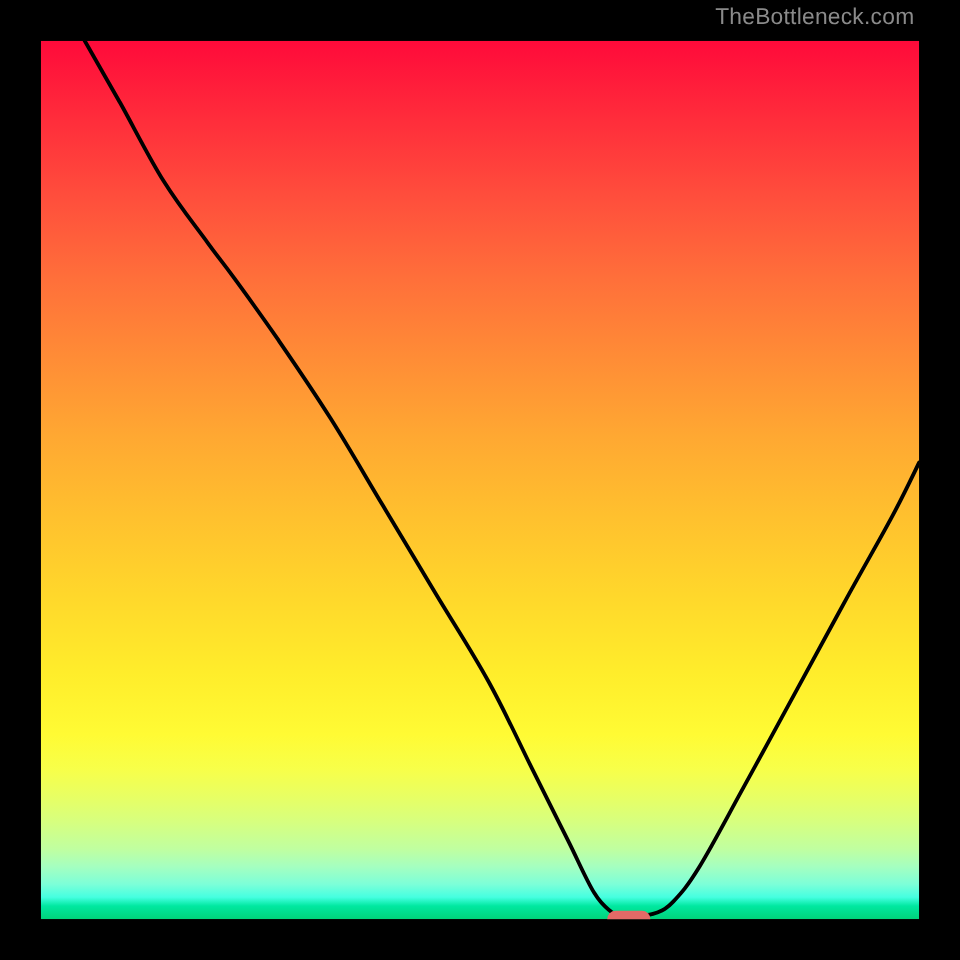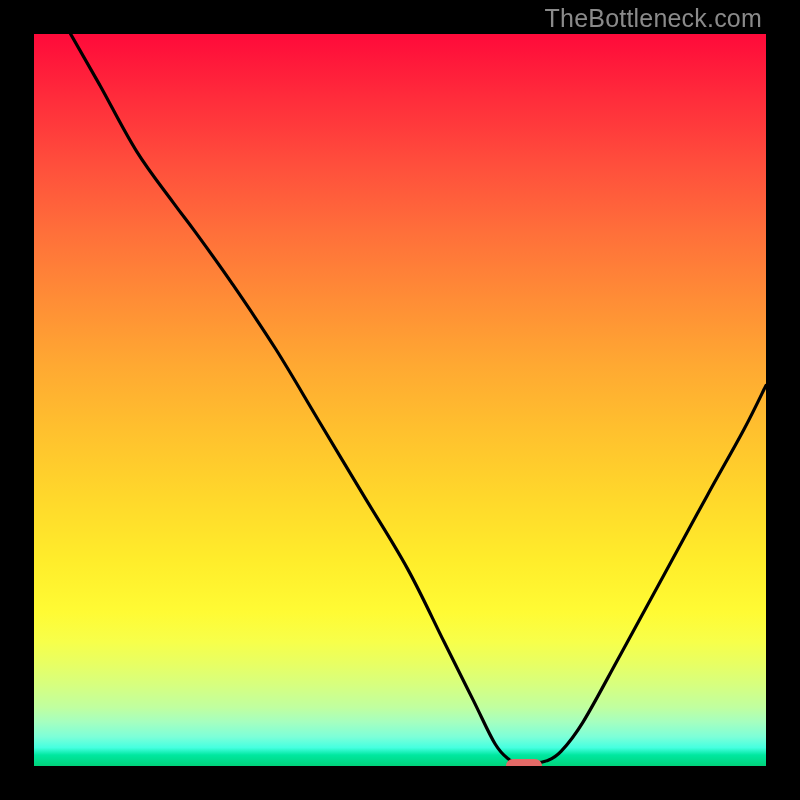--- a/index.html
+++ b/index.html
@@ -62,21 +62,21 @@
     height: 14px;
     border-radius: 7px;
     background: #e36a67;
     transform: translate(-50%, -50%);
   }
   .watermark {
     position: absolute;
     top: 4px;
     right: 38px;
     font-family: Arial, Helvetica, sans-serif;
-    font-size: 25px;
+    font-size: 19px;
     color: #8a8a8a;
     letter-spacing: 0.2px;
     user-select: none;
   }
 </style>
 </head>
 <body>
 
 <div class="frame">
 

